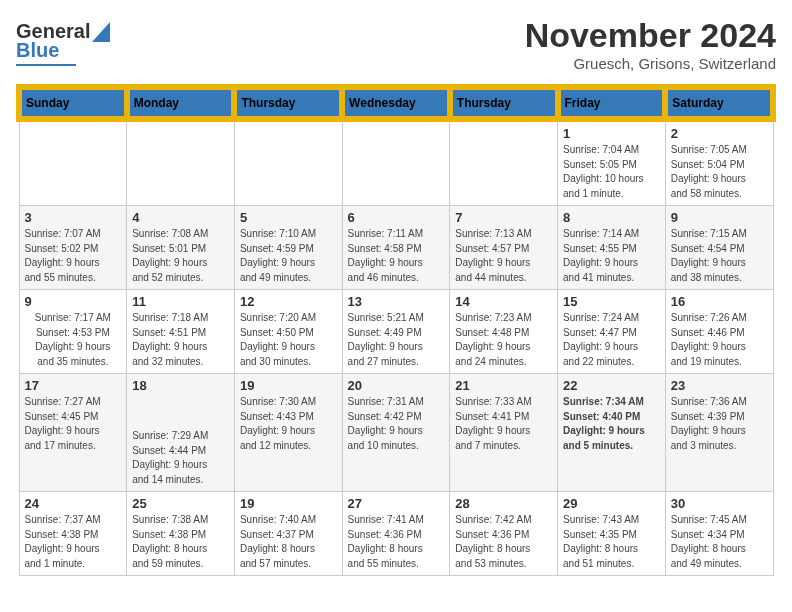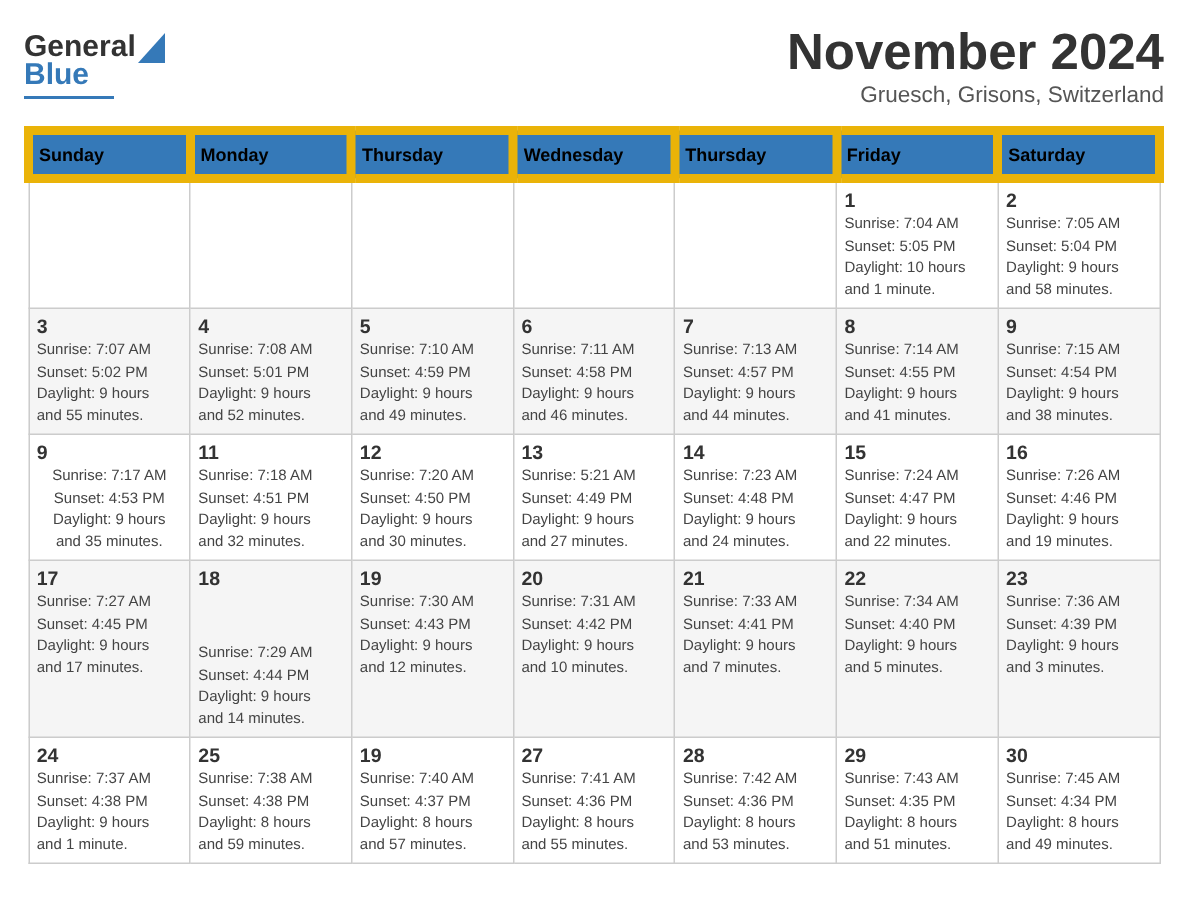--- a/index.html
+++ b/index.html
@@ -269,21 +269,21 @@
         </td>
         <td>
           <span class="day-num">21</span>
           <div class="day-info" style="white-space: pre-line;">Sunrise: 7:33 AM
 Sunset: 4:41 PM
 Daylight: 9 hours
 and 7 minutes.</div>
         </td>
         <td>
           <span class="day-num">22</span>
-          <div class="day-info" style="white-space: pre-line;">Sunrise: 7:34 AM
+          <div class="day-info" style="white-space: pre-line; font-weight: bold;">Sunrise: 7:34 AM
 Sunset: 4:40 PM
 Daylight: 9 hours
 and 5 minutes.</div>
         </td>
         <td>
           <span class="day-num">23</span>
           <div class="day-info" style="white-space: pre-line;">Sunrise: 7:36 AM
 Sunset: 4:39 PM
 Daylight: 9 hours
 and 3 minutes.</div>

